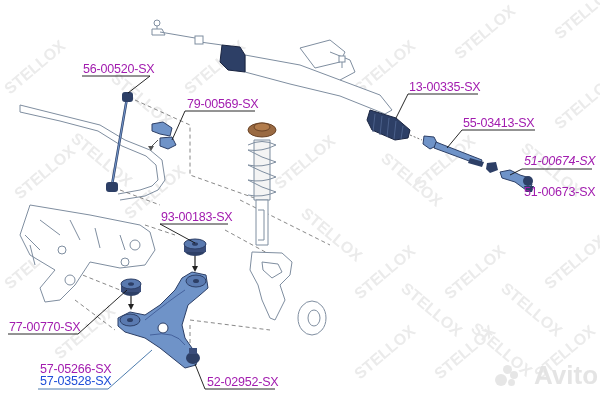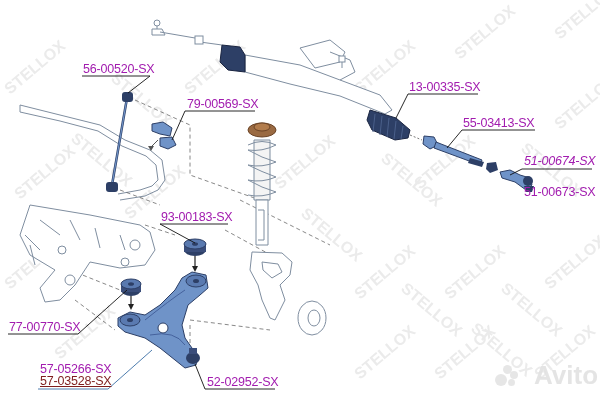--- a/index.html
+++ b/index.html
@@ -1,19 +1,19 @@
 <!DOCTYPE html>
 <html><head>
 <meta charset="utf-8">
 <style>
   html, body { margin:0; padding:0; background:#ffffff; }
   body { width:600px; height:400px; position:relative; overflow:hidden; font-family:"Liberation Sans", sans-serif; }
   #canvas { position:absolute; left:0; top:0; width:600px; height:400px; }
   .label { position:absolute; font-family:"Liberation Sans", sans-serif; font-size:12.5px; color:#a21caf; letter-spacing:-0.2px; white-space:nowrap; line-height:13px; }
-  .label.blue { color:#7f1d1d;text-decoration:underline; }
+  .label.blue { color:#1d4ed8; }
   .avito { position:absolute; left:495px; top:360px; display:flex; align-items:center; gap:15px; opacity:0.9; }
   .avito-dots { position:relative; width:24px; height:22px; }
   .avito-dots span { position:absolute; border-radius:50%; background:#e4e4e4; }
   .avito-text { font-family:"Liberation Sans", sans-serif; font-size:26px; font-weight:bold; color:#e2e2e2; letter-spacing:0px; }
 </style>
 </head>
 <body>
 
 <svg id="canvas" viewBox="0 0 600 400" xmlns="http://www.w3.org/2000/svg">
 

